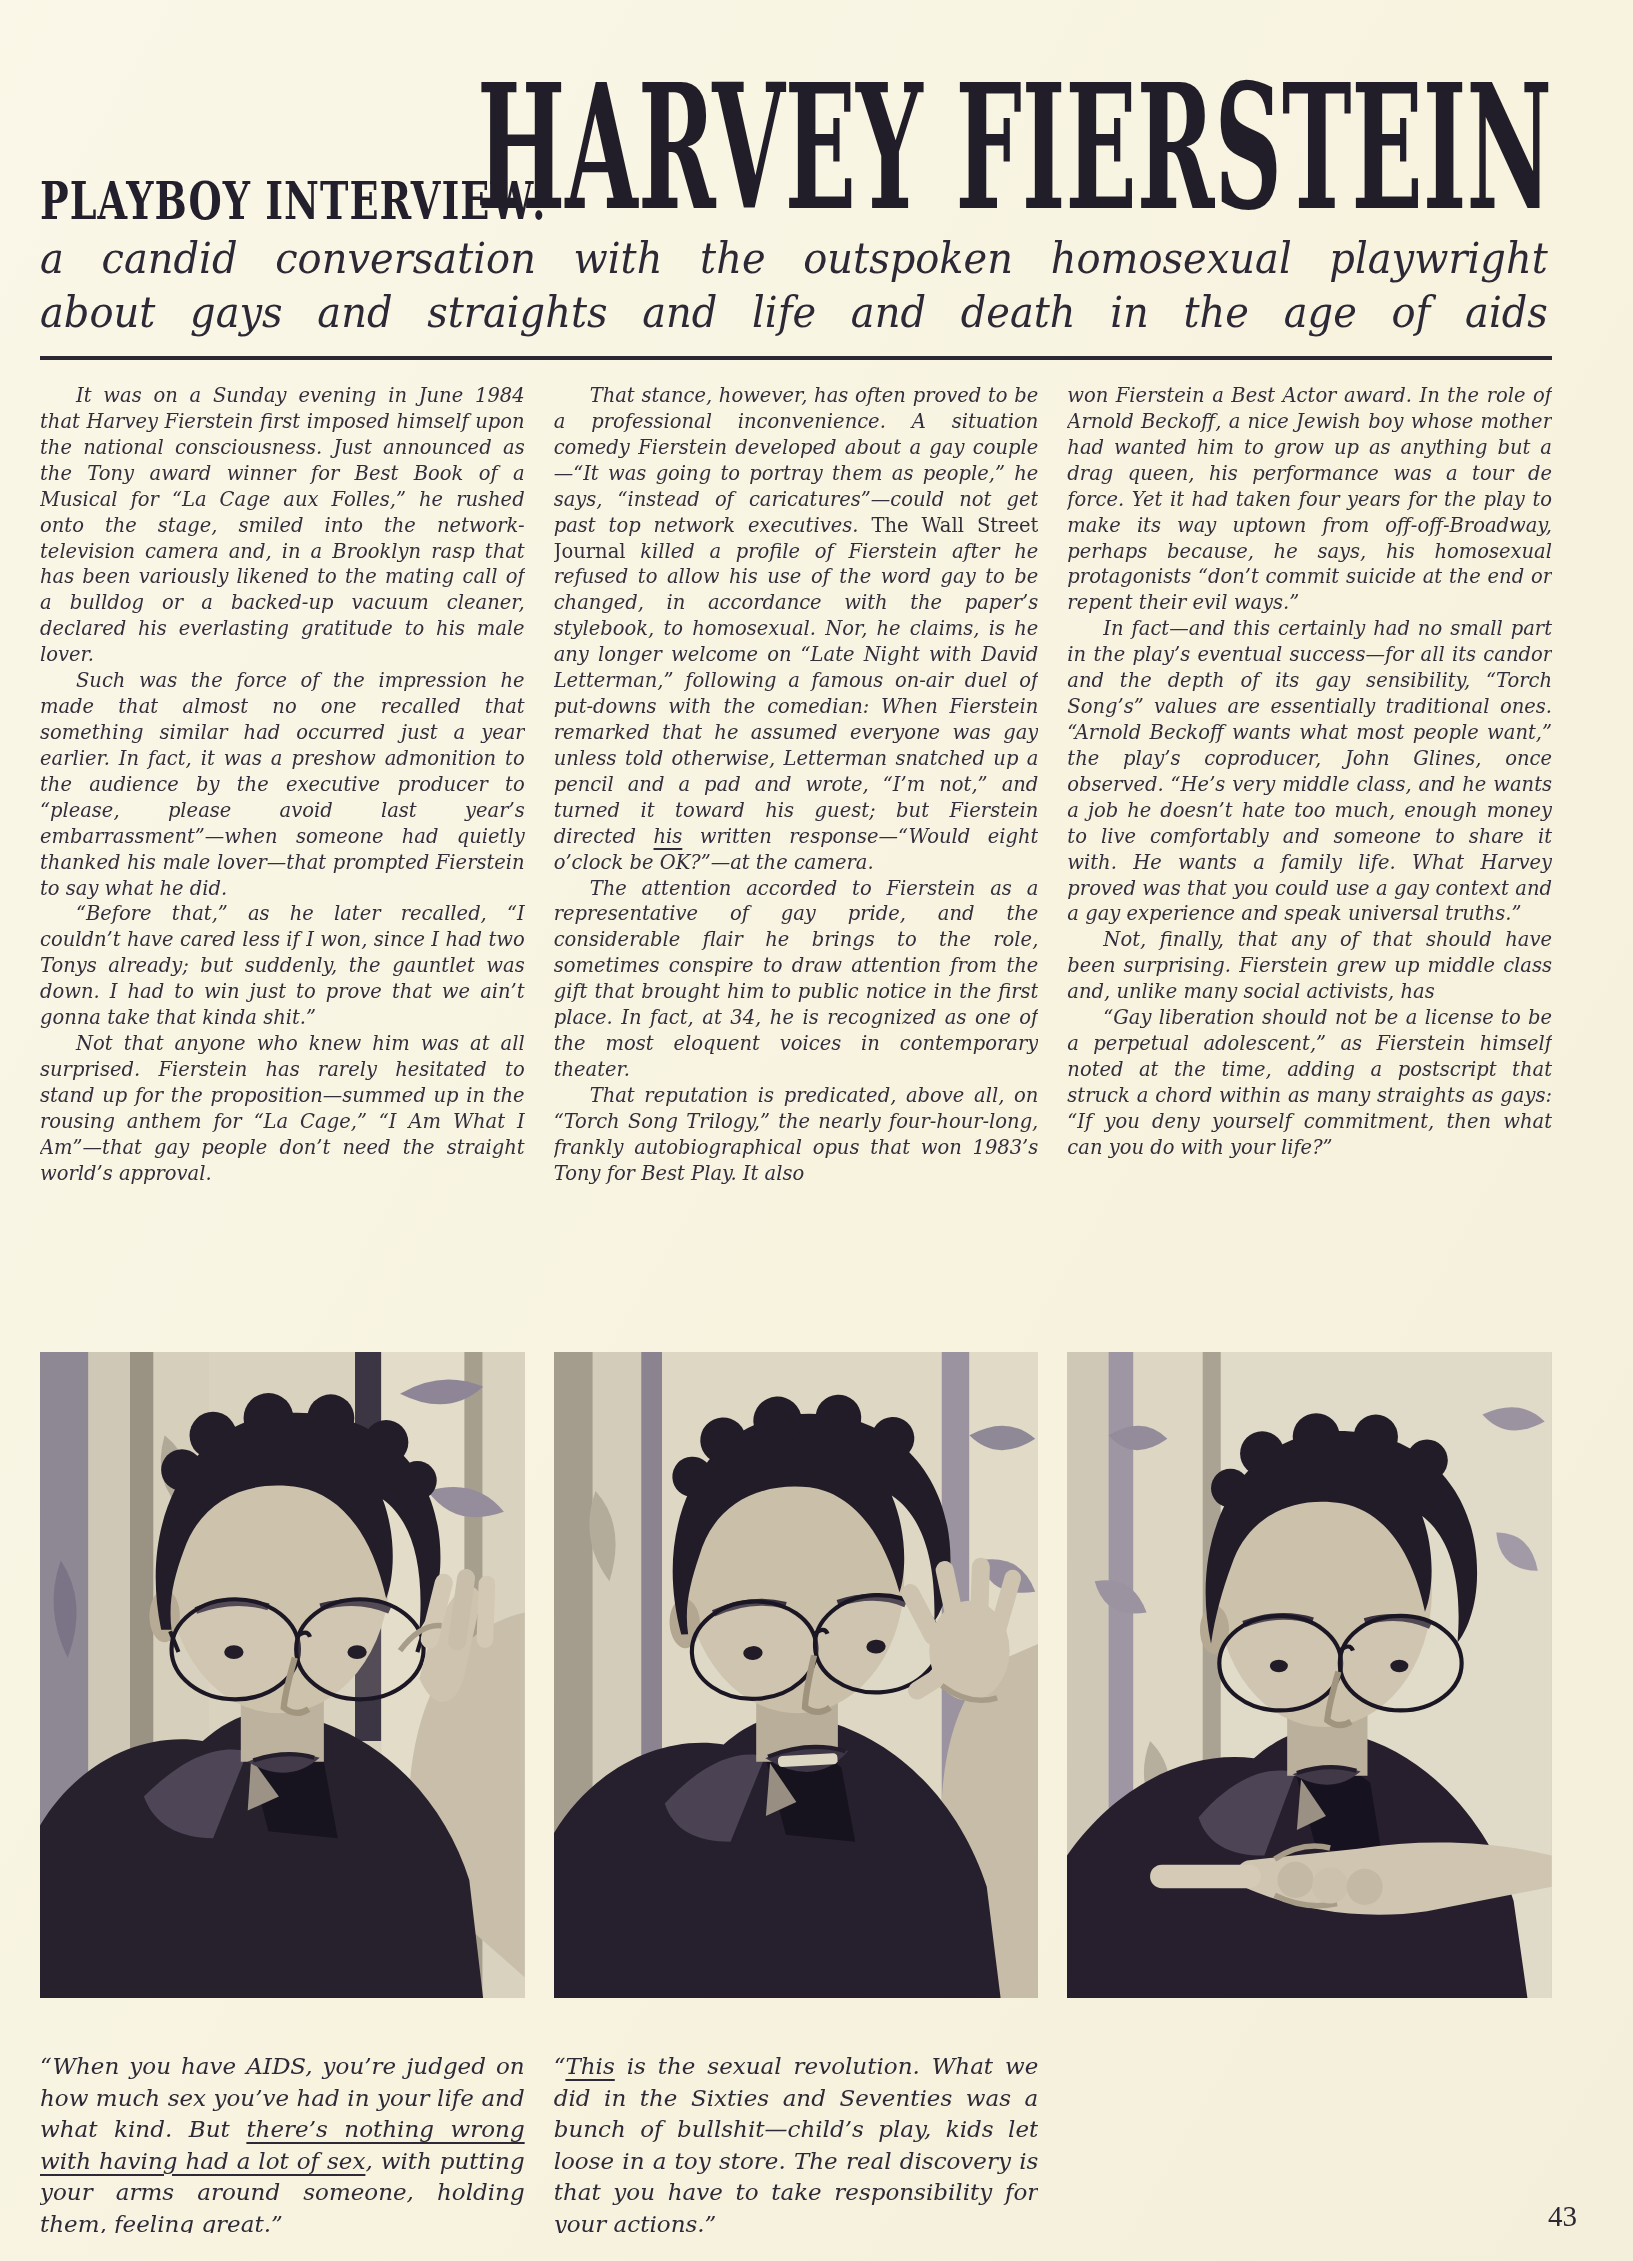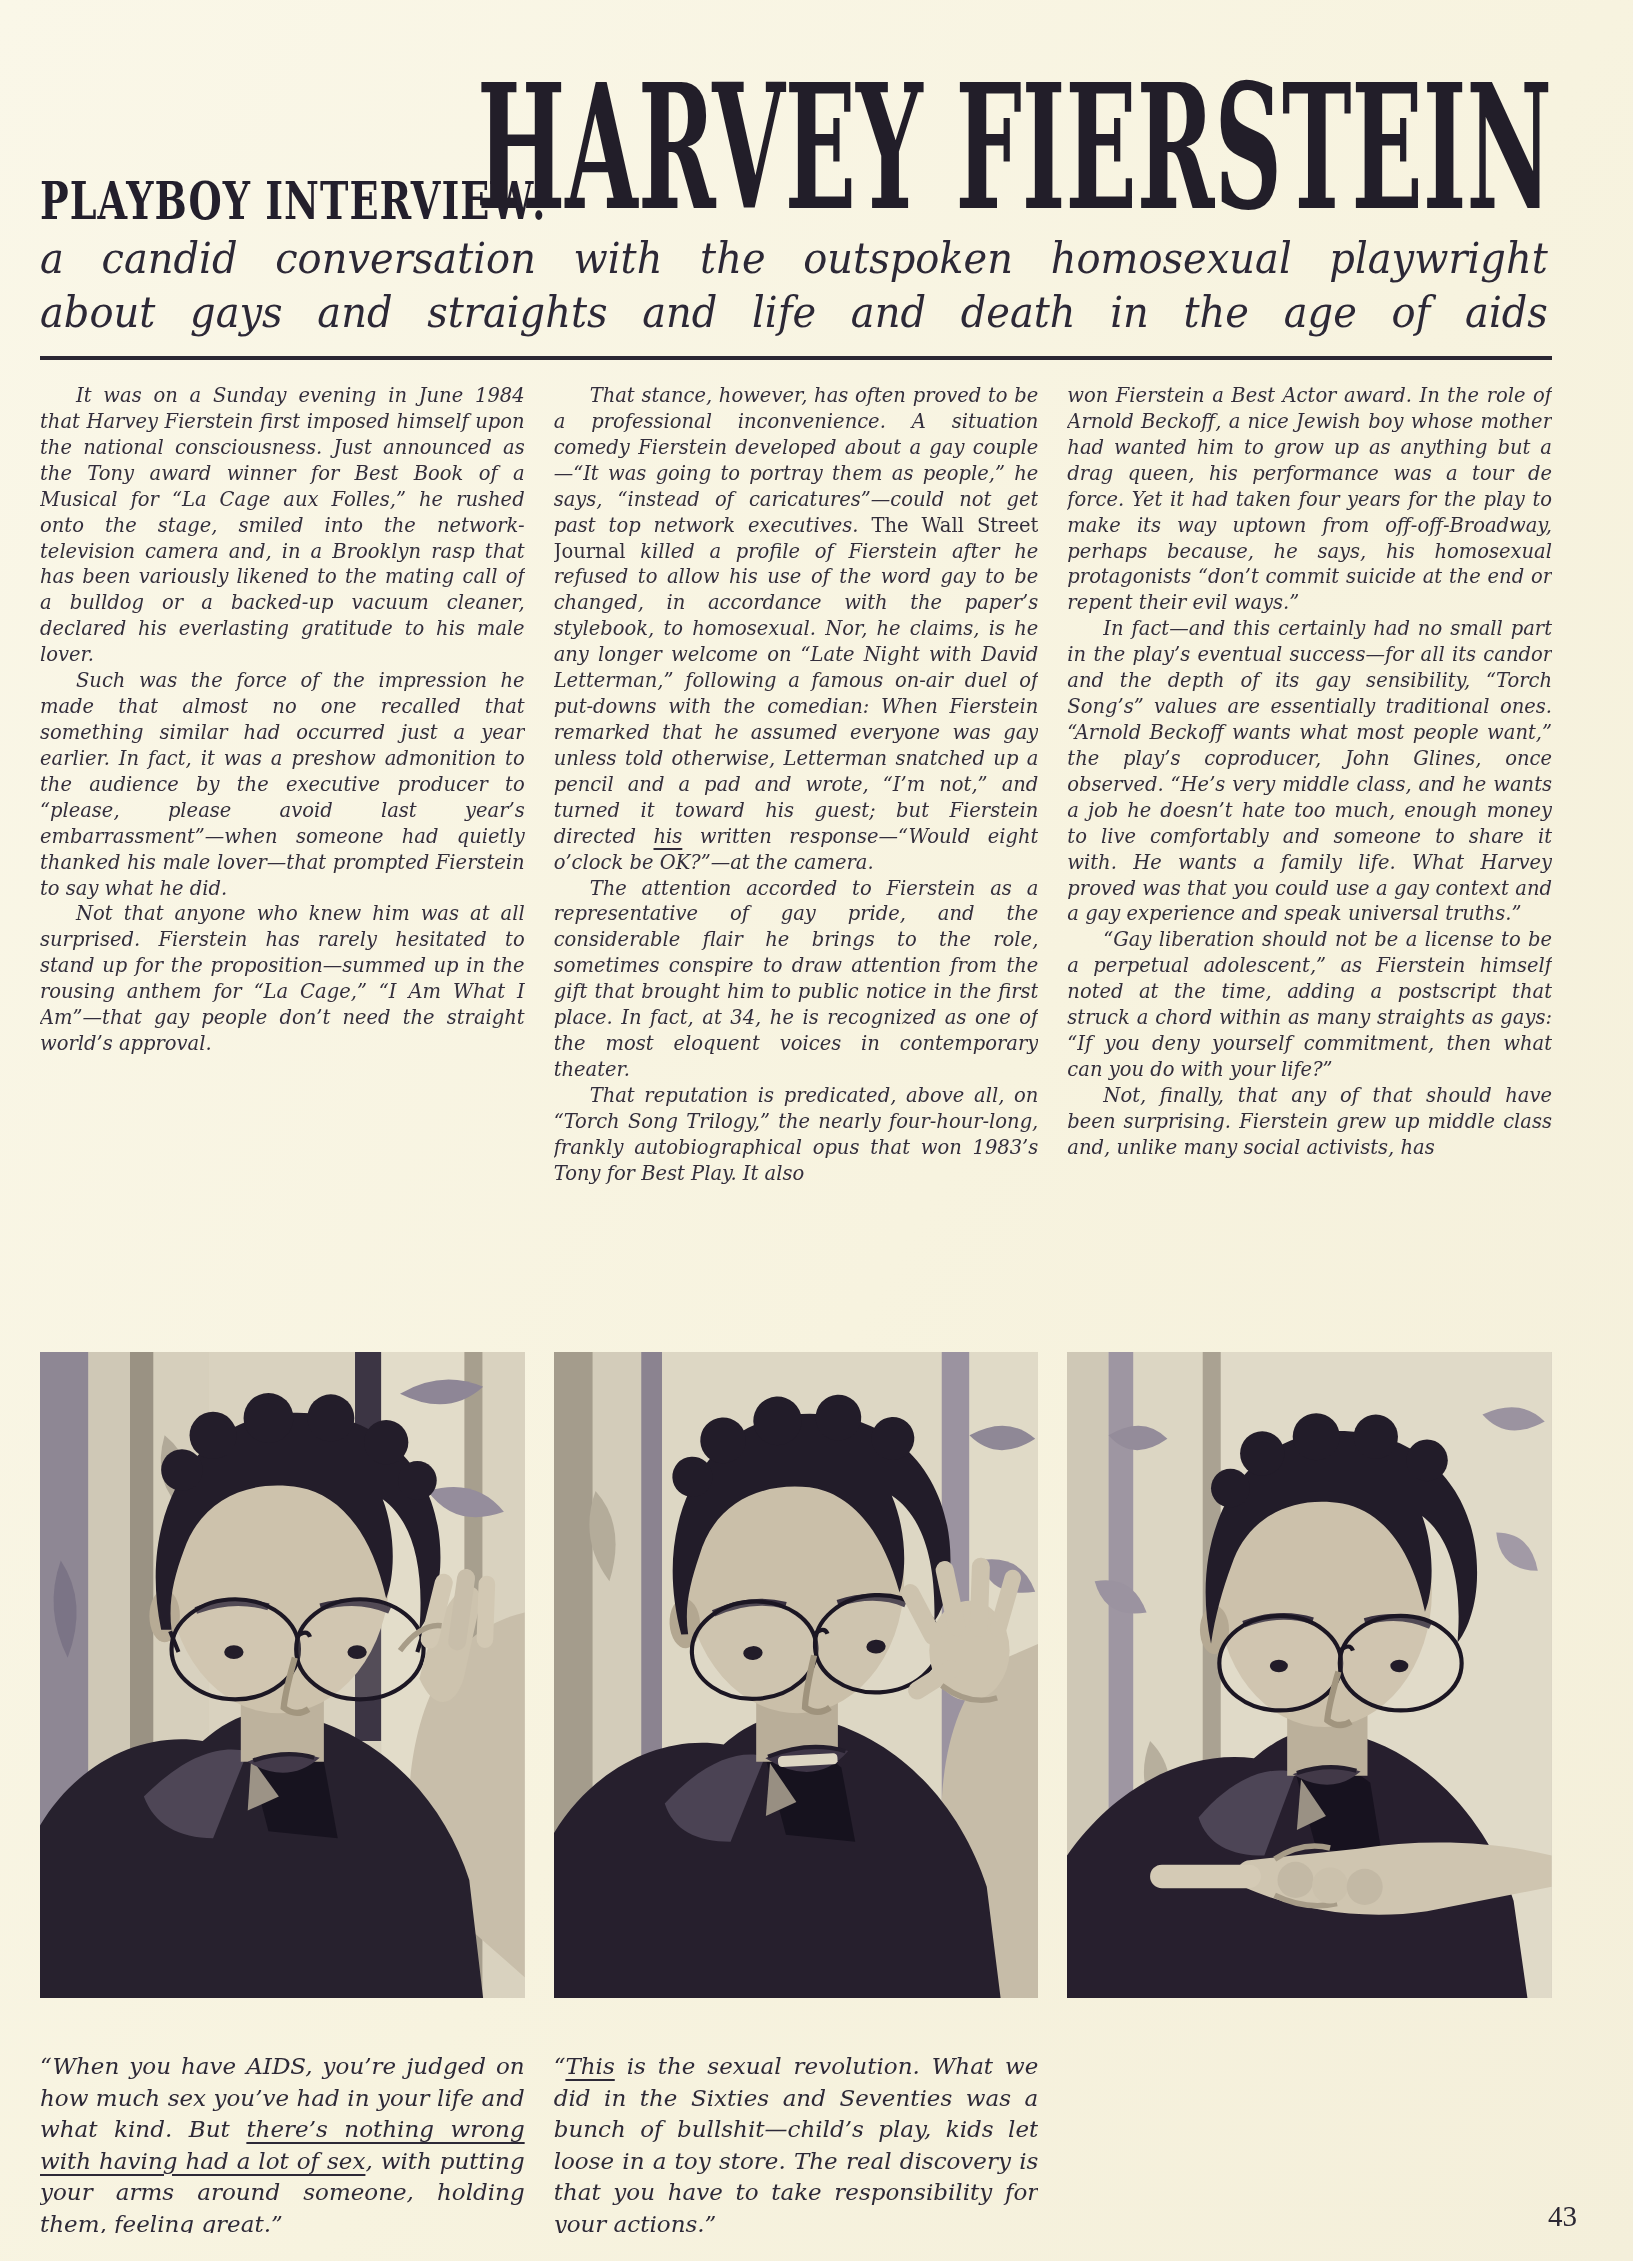--- a/index.html
+++ b/index.html
@@ -94,32 +94,33 @@
         <div class="line">about gays and straights and life and death in the age of aids</div>
       </div>
       <div class="rule"></div>
     </div>
   </div>
 
   <div class="columns">
     <div class="col">
         <p><span>It was on a Sunday evening in June 1984 that Harvey Fierstein first imposed himself upon the national consciousness. Just announced as the Tony award winner for Best Book of a Musical for “La Cage aux Folles,” he rushed onto the stage, smiled into the network-television camera and, in a Brooklyn rasp that has been variously likened to the mating call of a bulldog or a backed-up vacuum cleaner, declared his everlasting gratitude to his male lover.</span></p>
         <p><span>Such was the force of the impression he made that almost no one recalled that something similar had occurred just a year earlier. In fact, it was a preshow admonition to the audience by the executive producer to “please, please avoid last year’s embarrassment”—when someone had quietly thanked his male lover—that prompted Fierstein to say what he did.</span></p>
+        <p><span>“Before that,” as he later recalled, “I couldn’t have cared less if I won, since I had two Tonys already; but suddenly, the gauntlet was down. I had to win just to prove that we ain’t gonna take that kinda shit.”</span></p>
         <p><span>Not that anyone who knew him was at all surprised. Fierstein has rarely hesitated to stand up for the proposition—summed up in the rousing anthem for “La Cage,” “I Am What I Am”—that gay people don’t need the straight world’s approval.</span></p>
       </div>
     <div class="col">
         <p><span>That stance, however, has often proved to be a professional inconvenience. A situation comedy Fierstein developed about a gay couple—“It was going to portray them as people,” he says, “instead of caricatures”—could not get past top network executives. </span><span class="roman">The Wall Street Journal</span><span> killed a profile of Fierstein after he refused to allow his use of the word gay to be changed, in accordance with the paper’s stylebook, to homosexual. Nor, he claims, is he any longer welcome on “Late Night with David Letterman,” following a famous on-air duel of put-downs with the comedian: When Fierstein remarked that he assumed everyone was gay unless told otherwise, Letterman snatched up a pencil and a pad and wrote, “I’m not,” and turned it toward his guest; but Fierstein directed </span><span class="u">his</span><span> written response—“Would eight o’clock be OK?”—at the camera.</span></p>
         <p><span>The attention accorded to Fierstein as a representative of gay pride, and the considerable flair he brings to the role, sometimes conspire to draw attention from the gift that brought him to public notice in the first place. In fact, at 34, he is recognized as one of the most eloquent voices in contemporary theater.</span></p>
         <p><span>That reputation is predicated, above all, on “Torch Song Trilogy,” the nearly four-hour-long, frankly autobiographical opus that won 1983’s Tony for Best Play. It also</span></p>
       </div>
     <div class="col">
         <p class="no-indent"><span>won Fierstein a Best Actor award. In the role of Arnold Beckoff, a nice Jewish boy whose mother had wanted him to grow up as anything but a drag queen, his performance was a tour de force. Yet it had taken four years for the play to make its way uptown from off-off-Broadway, perhaps because, he says, his homosexual protagonists “don’t commit suicide at the end or repent their evil ways.”</span></p>
         <p><span>In fact—and this certainly had no small part in the play’s eventual success—for all its candor and the depth of its gay sensibility, “Torch Song’s” values are essentially traditional ones. “Arnold Beckoff wants what most people want,” the play’s coproducer, John Glines, once observed. “He’s very middle class, and he wants a job he doesn’t hate too much, enough money to live comfortably and someone to share it with. He wants a family life. What Harvey proved was that you could use a gay context and a gay experience and speak universal truths.”</span></p>
+        <p><span>Not, finally, that any of that should have been surprising. Fierstein grew up middle class and, unlike many social activists, has</span></p>
         <p><span>“Gay liberation should not be a license to be a perpetual adolescent,” as Fierstein himself noted at the time, adding a postscript that struck a chord within as many straights as gays: “If you deny yourself commitment, then what can you do with your life?”</span></p>
-        <p><span>Not, finally, that any of that should have been surprising. Fierstein grew up middle class and, unlike many social activists, has</span></p>
       </div>
   </div>
 
   <div class="photos">
 
     <div class="photo">
       <svg viewBox="0 0 700 930" preserveAspectRatio="none">
         <rect width="700" height="930" fill="#d9d2bf"></rect>
         <rect x="0" y="0" width="70" height="930" fill="#8e8794"></rect>
         <rect x="70" y="0" width="60" height="930" fill="#cfc8b6"></rect>

